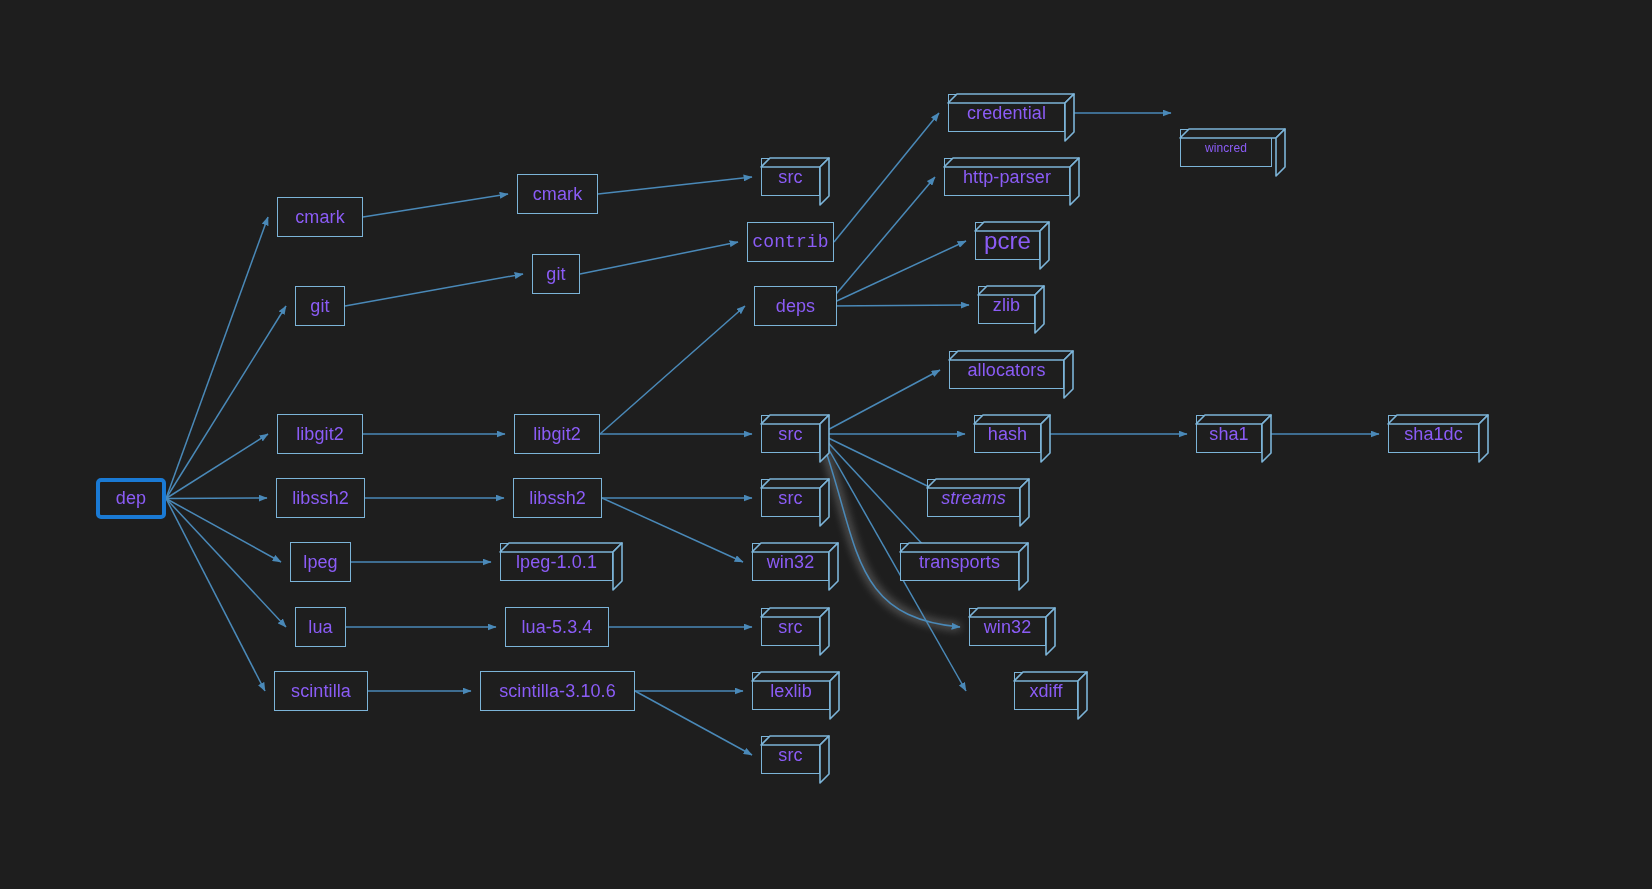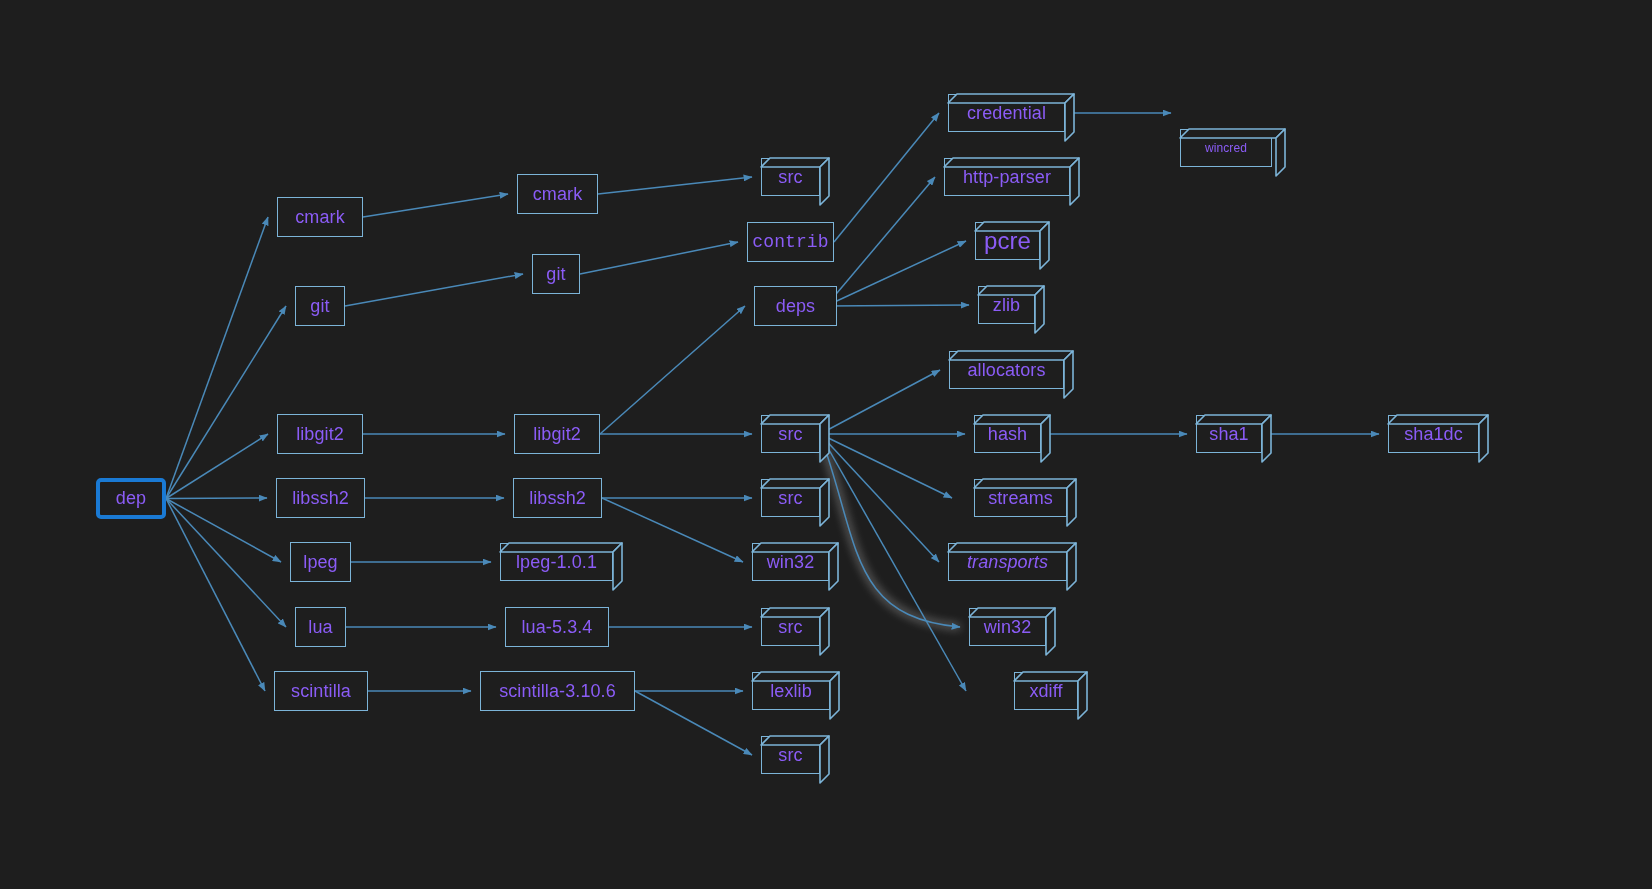--- a/index.html
+++ b/index.html
@@ -276,30 +276,30 @@
       </div>
       <div class="node iso" style="left: 974px; top: 415px; width: 67px; height: 38px; font-size: 18px;">
         <span class="top">
           <svg width="80" height="51">
             <path d="M1,10 L10,1 L77,1 L68,10 Z" fill="#1e1e1e" stroke="#7cb4d8" stroke-width="1.6" stroke-linejoin="round"></path>
             <path d="M68,10 L77,1 L77,39 L68,48 Z" fill="#1e1e1e" stroke="#7cb4d8" stroke-width="1.6" stroke-linejoin="round"></path>
           </svg>
         </span>
         <span class="lbl">hash</span>
       </div>
-      <div class="node iso" style="left: 974px; top: 479px; width: 93px; height: 38px; font-size: 18px;">
+      <div class="node iso" style="left: 927px; top: 479px; width: 93px; height: 38px; font-size: 18px; font-style: italic;">
         <span class="top">
           <svg width="106" height="51">
             <path d="M1,10 L10,1 L103,1 L94,10 Z" fill="#1e1e1e" stroke="#7cb4d8" stroke-width="1.6" stroke-linejoin="round"></path>
             <path d="M94,10 L103,1 L103,39 L94,48 Z" fill="#1e1e1e" stroke="#7cb4d8" stroke-width="1.6" stroke-linejoin="round"></path>
           </svg>
         </span>
         <span class="lbl">streams</span>
       </div>
-      <div class="node iso" style="left: 948px; top: 543px; width: 119px; height: 38px; font-size: 18px; font-style: italic;">
+      <div class="node iso" style="left: 900px; top: 543px; width: 119px; height: 38px; font-size: 18px;">
         <span class="top">
           <svg width="132" height="51">
             <path d="M1,10 L10,1 L129,1 L120,10 Z" fill="#1e1e1e" stroke="#7cb4d8" stroke-width="1.6" stroke-linejoin="round"></path>
             <path d="M120,10 L129,1 L129,39 L120,48 Z" fill="#1e1e1e" stroke="#7cb4d8" stroke-width="1.6" stroke-linejoin="round"></path>
           </svg>
         </span>
         <span class="lbl">transports</span>
       </div>
       <div class="node iso" style="left: 969px; top: 608px; width: 77px; height: 38px; font-size: 18px;">
         <span class="top">

